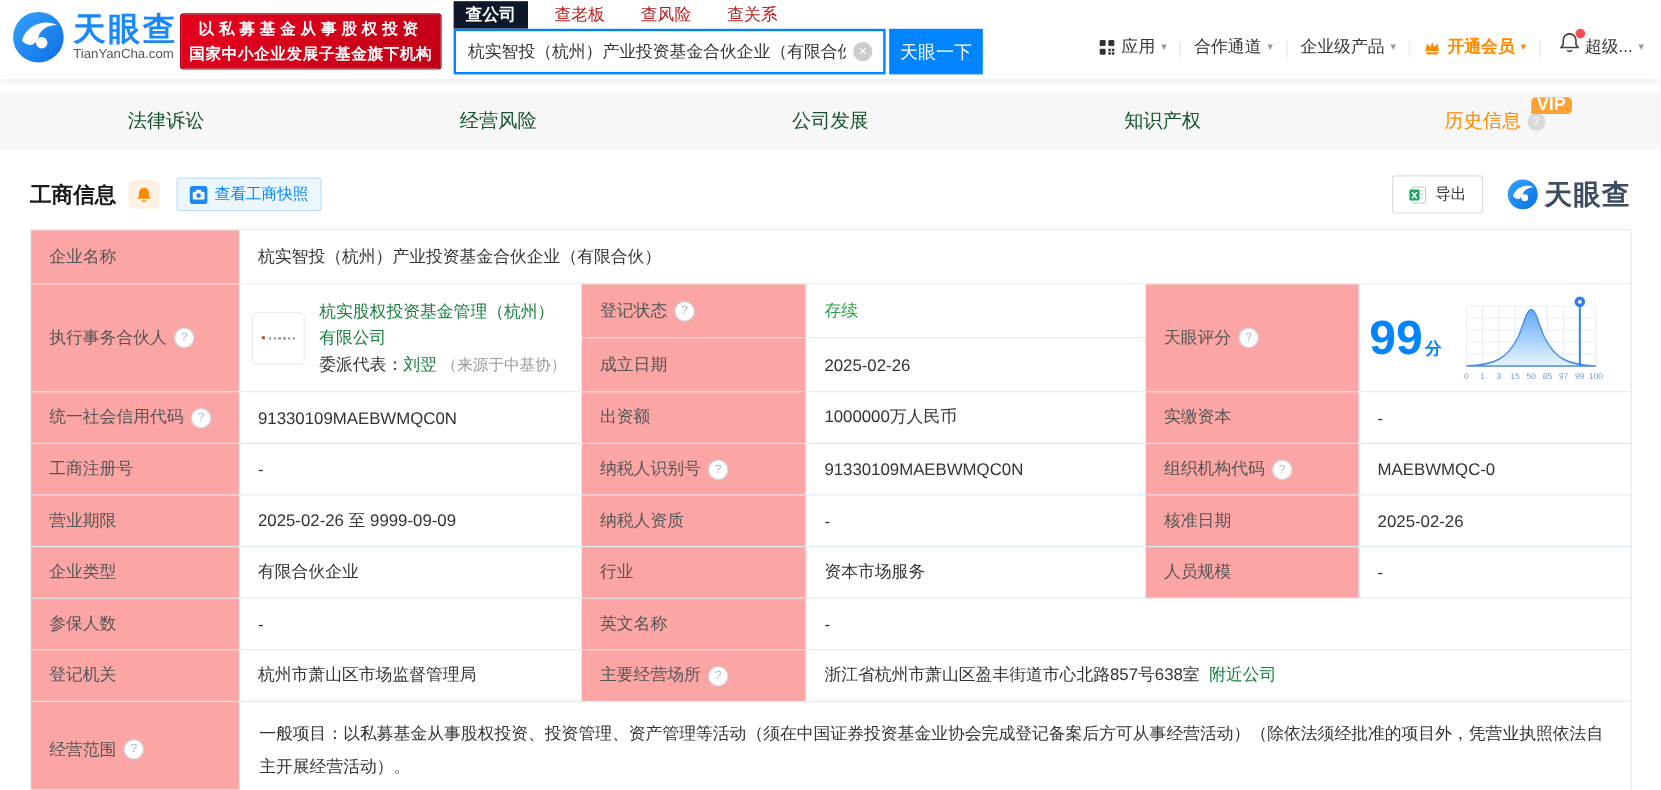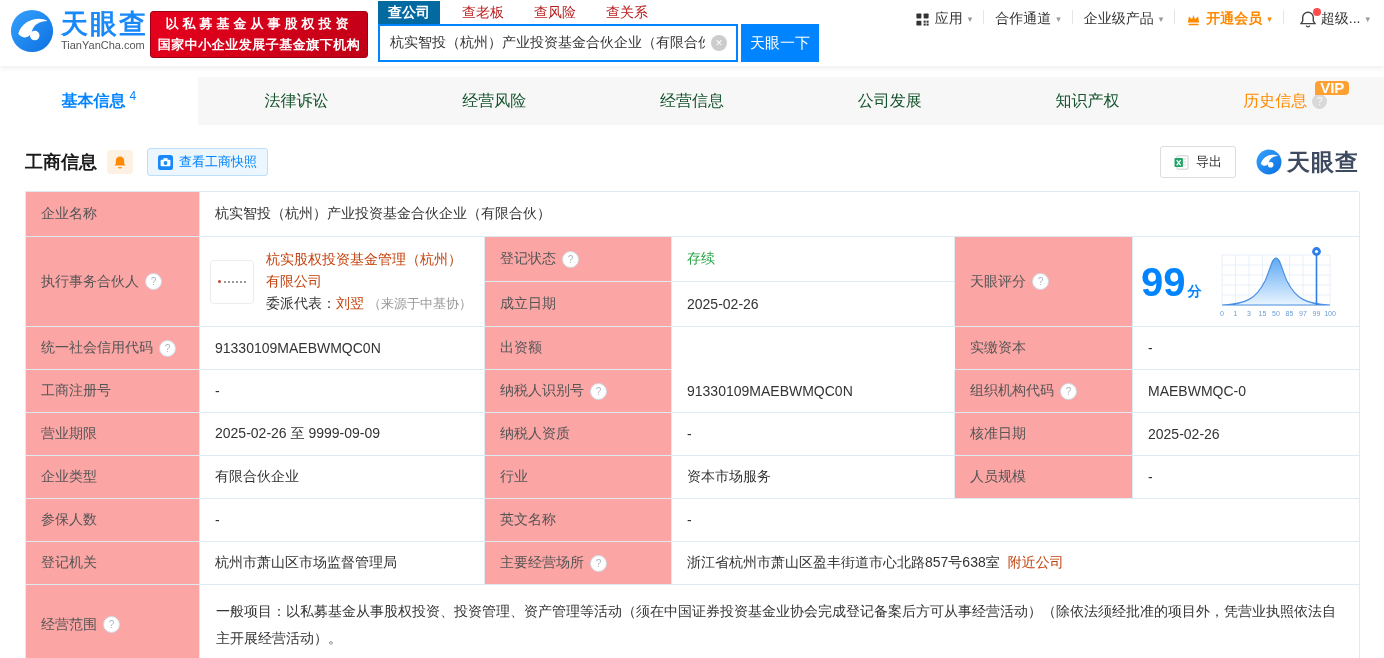--- a/index.html
+++ b/index.html
@@ -14,29 +14,29 @@
   .logo-en{font-size:11px;color:#555;line-height:13px}
   .banner{position:absolute;left:150px;top:11px;width:218px;height:47px;box-sizing:border-box;
           background:linear-gradient(135deg,#e8001d,#c00017);border:1px solid #9d0012;border-radius:3px;
           color:#fff;display:flex;flex-direction:column;justify-content:center;align-items:center;gap:3px}
   .banner-l1{font-size:13px;font-weight:bold;letter-spacing:4px}
   .banner-l2{font-size:13px;font-weight:bold;letter-spacing:.5px}
 
   .search{position:absolute;left:378px;top:1px}
   .search-tabs{display:flex;align-items:center;height:23px}
   .search-tab{font-size:14px;color:#b91c1c;margin-right:30px;cursor:pointer;line-height:21px}
-  .search-tab.active{background:#0369a1;color:#fff;font-weight:bold;padding:1px 10px;margin-right:22px}
+  .search-tab.active{background:#0f172a;color:#fff;font-weight:bold;padding:1px 10px;margin-right:22px}
   .search-row{display:flex}
   .search-box{position:relative;width:360px;height:38px;border:2px solid #0084ff;box-sizing:border-box;background:#fff}
   .search-box input{border:0;outline:0;width:315px;height:100%;font-size:14px;color:#333;padding:0 0 0 10px;font-family:inherit;background:transparent}
   .clear-btn{position:absolute;right:9px;top:9px;width:16px;height:16px;border-radius:50%;background:#ccc;color:#fff;
              font-size:9px;display:flex;align-items:center;justify-content:center;cursor:pointer}
   .search-btn{width:78px;height:38px;background:#0084ff;color:#fff;font-size:15px;border:0;margin-left:3px;cursor:pointer;font-family:inherit}
 
-  .nav{position:absolute;right:14px;top:10px;display:flex;align-items:flex-start;font-size:14px;color:#333;height:24px}
+  .nav{position:absolute;right:14px;top:24px;display:flex;align-items:flex-end;font-size:14px;color:#333;height:24px}
   .nav-item{display:flex;align-items:center;gap:5px;cursor:pointer;white-space:nowrap}
   .caret{font-size:9px;color:#999}
   .nav-sep{width:1px;height:14px;background:#e5e5e5;margin:0 11px}
   .vip-link{color:#ff8a00;font-weight:bold}
   .vip-link .caret{color:#ff8a00}
   .bell-wrap{position:relative;margin:0 4px;cursor:pointer}
   .red-dot{position:absolute;top:-2px;right:-4px;width:8px;height:8px;background:#ff4d4f;border-radius:50%}
 
   
   .tabbar{margin-top:11px;height:48px;background:#f7f7f7;display:flex}
@@ -66,21 +66,21 @@
              grid-template-columns:174px 285px 187px 283px 178px 227px;
              grid-template-rows:45px 45px 45px 43px 43px 43px 43px 43px 43px 80px;
              border-top:1px solid #dfeaf2;border-left:1px solid #dfeaf2;font-size:14px}
   .cell{border-right:1px solid #dfeaf2;border-bottom:1px solid #dfeaf2;display:flex;align-items:center;
         padding:0 15px;box-sizing:border-box;overflow:hidden}
   .lbl{background:#fca5a5;color:#555;gap:6px}
   .val{background:#fff;color:#333}
   .q{width:15px;height:15px;border:1px solid #cfdae2;border-radius:50%;color:#aab8c2;font-size:10px;
      display:flex;align-items:center;justify-content:center;flex:none;cursor:pointer;background:#fff}
   .green{color:#28a546}
-  .link{color:#c2410c;cursor:pointer}
+  .link{color:#15803d;cursor:pointer}
   .partner-cell{gap:12px;padding:0 10px}
   .thumb{width:42px;height:42px;border:1px solid #ececec;border-radius:4px;background:#fff;flex:none;
          display:flex;align-items:center;justify-content:center;gap:3px}
   .thumb-dot{width:3px;height:3px;background:#c24a3a;border-radius:50%}
   .thumb-line{width:22px;height:2px;background:repeating-linear-gradient(90deg,#9a9a9a 0 2px,transparent 2px 4px)}
   .partner-info{line-height:22px;font-size:14px}
   .src{color:#999;font-size:13px;margin-left:4px}
   .score-cell{gap:10px;padding:0 8px;justify-content:flex-start}
   .score-num{color:#0084ff;font-weight:bold;font-size:40px;line-height:1;display:flex;align-items:baseline}
   .score-unit{font-size:14px;margin-left:2px;font-weight:bold}
@@ -175,32 +175,25 @@
         <span class="red-dot"></span>
       </span>
       <span class="nav-item">
         <span>超级...</span>
         <span class="caret">▾</span>
       </span>
     </div>
   </div>
 
   <div class="tabbar">
-    <div class="tab active">
-      <span>基本信息</span>
-      <span class="tab-count">4</span>
-    </div>
     <div class="tab">
       <span>法律诉讼</span>
     </div>
     <div class="tab">
       <span>经营风险</span>
-    </div>
-    <div class="tab">
-      <span>经营信息</span>
     </div>
     <div class="tab">
       <span>公司发展</span>
     </div>
     <div class="tab">
       <span>知识产权</span>
     </div>
     <div class="tab history">
       <span>历史信息</span>
       <span class="tab-q">?</span>
@@ -344,20 +337,23 @@
     <div class="cell lbl" style="grid-area:4/1/5/2">
       <span>统一社会信用代码</span>
       <span class="q">?</span>
     </div>
     <div class="cell val" style="grid-area:4/2/5/3">
       <span>91330109MAEBWMQC0N</span>
     </div>
     <div class="cell lbl" style="grid-area:4/3/5/4">
       <span>出资额</span>
     </div>
+    <div class="cell val" style="grid-area:4/4/5/5">
+      <span>1000000万人民币</span>
+    </div>
     <div class="cell lbl" style="grid-area:4/5/5/6">
       <span>实缴资本</span>
     </div>
     <div class="cell val" style="grid-area:4/6/5/7">
       <span>-</span>
     </div>
 
     <div class="cell lbl" style="grid-area:5/1/6/2">
       <span>工商注册号</span>
     </div>

